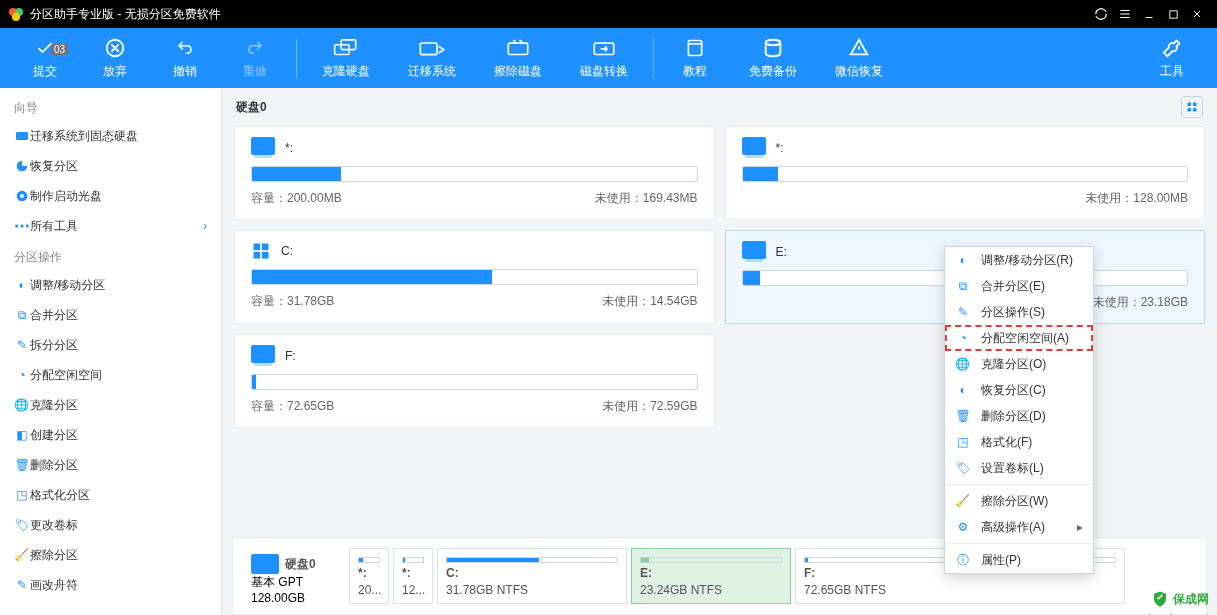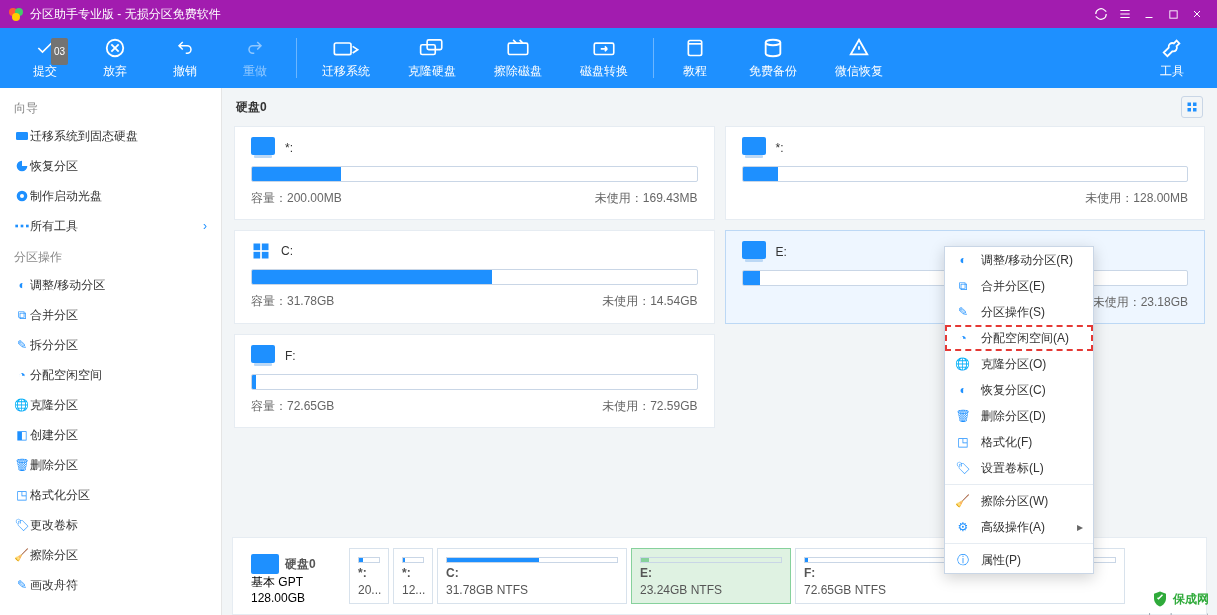--- a/index.html
+++ b/index.html
@@ -1,28 +1,28 @@
 <!DOCTYPE html>
 <html><head>
 <meta charset="utf-8">
 <style>
 *{box-sizing:border-box;margin:0;padding:0;font-family:"Microsoft YaHei",Arial,sans-serif;font-size:12px}
 body{width:1217px;height:615px;background:#fff;overflow:hidden;position:relative}
-.titlebar{height:28px;background:#a21caf;display:flex;align-items:center;padding:0 8px;color:#fff}
+.titlebar{height:28px;background:#000000;display:flex;align-items:center;padding:0 8px;color:#fff}
 .titlebar .logo{width:16px;height:16px;margin-right:6px;display:inline-block}
 .titlebar .title{flex:1}
 .titlebar .wbtn{width:24px;height:24px;display:flex;align-items:center;justify-content:center;color:#fff;cursor:pointer}
 .toolbar{height:60px;background:#1E90FF;display:flex;align-items:center;padding:0 10px;color:#fff}
 .tbtn{width:70px;height:60px;display:flex;flex-direction:column;align-items:center;justify-content:center;color:#fff;gap:4px;position:relative}
 .tbtn.nr{width:86px}
 .tbtn .ico{width:28px;height:22px;display:flex;align-items:center;justify-content:center}
 .tbtn.disabled{opacity:.5}
 .tsep{width:1px;height:40px;background:rgba(255,255,255,.35);margin:0 6px}
 .tspacer{flex:1}
-.badge{position:absolute;top:10px;right:12px;background:#737373;color:#fff;font-size:10px;padding:8px 3px;border-radius:2px}
+.badge{position:absolute;top:16px;right:12px;background:#737373;color:#fff;font-size:10px;padding:0 3px;border-radius:2px}
 .body{display:flex;height:calc(615px - 88px);background:#84cc16}
 .sidebar{width:222px;background:#fff;border-right:1px solid #e5e5e5;overflow:auto;padding:4px 0}
 .sgroup{padding:8px 14px 4px;color:#888}
 .sitem{height:30px;display:flex;align-items:center;padding:0 14px;cursor:pointer;color:#333}
 .sitem .sico{width:16px;height:16px;display:flex;align-items:center;justify-content:center;color:#1E90FF}
 .sitem .chev{margin-left:auto;color:#1E90FF}
 .main{flex:1;display:flex;flex-direction:column;background:#f2f5f7;padding:8px 10px 0 10px;gap:8px;position:relative}
 .diskhdr{display:flex;align-items:center;justify-content:space-between;padding:0 4px}
 .diskhdr .h{font-weight:600;color:#333}
 .diskhdr .vbtn{width:22px;height:22px;border:1px solid #c9d6e6;display:flex;align-items:center;justify-content:center;color:#1E90FF;border-radius:3px}
@@ -126,35 +126,35 @@
     <span class="ico">
         <svg width="24" height="18" viewBox="0 0 24 24" fill="none" stroke="#fff" stroke-width="2">
           <path d="M15 14l5-5-5-5M20 9H9a5 5 0 0 0 0 10h2"></path>
         </svg>
       </span>
     <span>重做</span>
   </div>
   <div class="tsep"></div>
   <div class="tbtn nr">
       <span class="ico">
+        <svg width="26" height="20" viewBox="0 0 32 24" fill="none" stroke="#fff" stroke-width="2">
+          <rect x="2" y="8" width="18" height="12" rx="2"></rect>
+          <rect x="10" y="2" width="18" height="12" rx="2"></rect>
+        </svg>
+      </span>
+      <span>克隆硬盘</span>
+    </div>
+  <div class="tbtn nr">
+      <span class="ico">
         <svg width="28" height="20" viewBox="0 0 32 24" fill="none" stroke="#fff" stroke-width="2">
           <rect x="2" y="6" width="20" height="14" rx="2"></rect>
           <path d="M24 10l6 4-6 4"></path>
         </svg>
       </span>
       <span>迁移系统</span>
-    </div>
-  <div class="tbtn nr">
-      <span class="ico">
-        <svg width="26" height="20" viewBox="0 0 32 24" fill="none" stroke="#fff" stroke-width="2">
-          <rect x="2" y="8" width="18" height="12" rx="2"></rect>
-          <rect x="10" y="2" width="18" height="12" rx="2"></rect>
-        </svg>
-      </span>
-      <span>克隆硬盘</span>
     </div>
   <div class="tbtn nr">
       <span class="ico">
         <svg width="26" height="20" viewBox="0 0 32 24" fill="none" stroke="#fff" stroke-width="2">
           <rect x="4" y="6" width="24" height="14" rx="2"></rect>
           <path d="M10 2l4 4M18 2l4 4"></path>
         </svg>
       </span>
       <span>擦除磁盘</span>
     </div>

